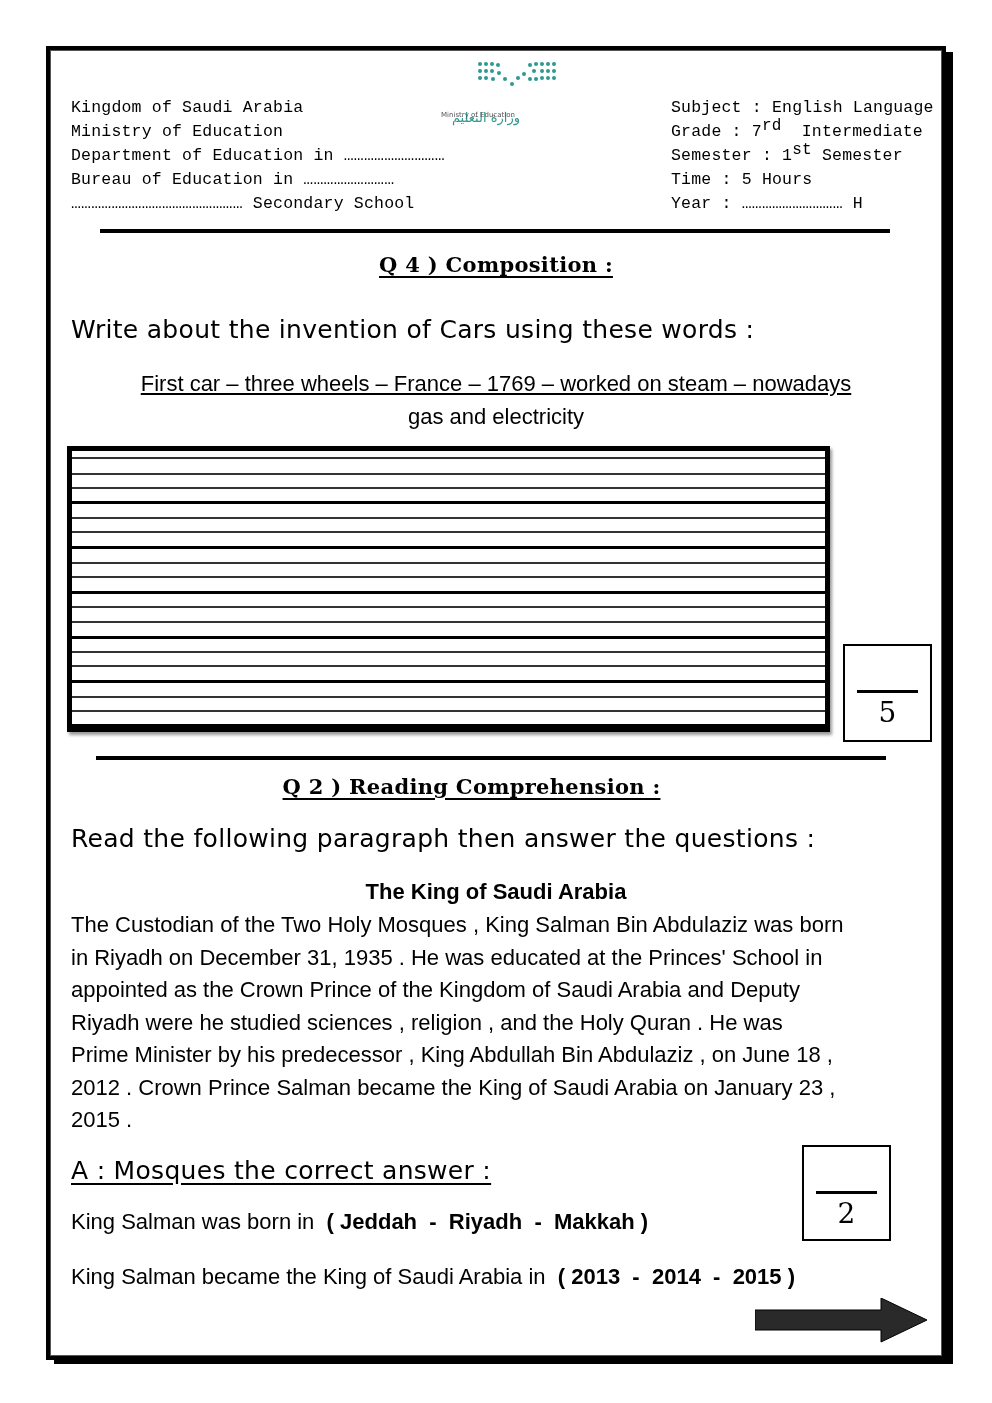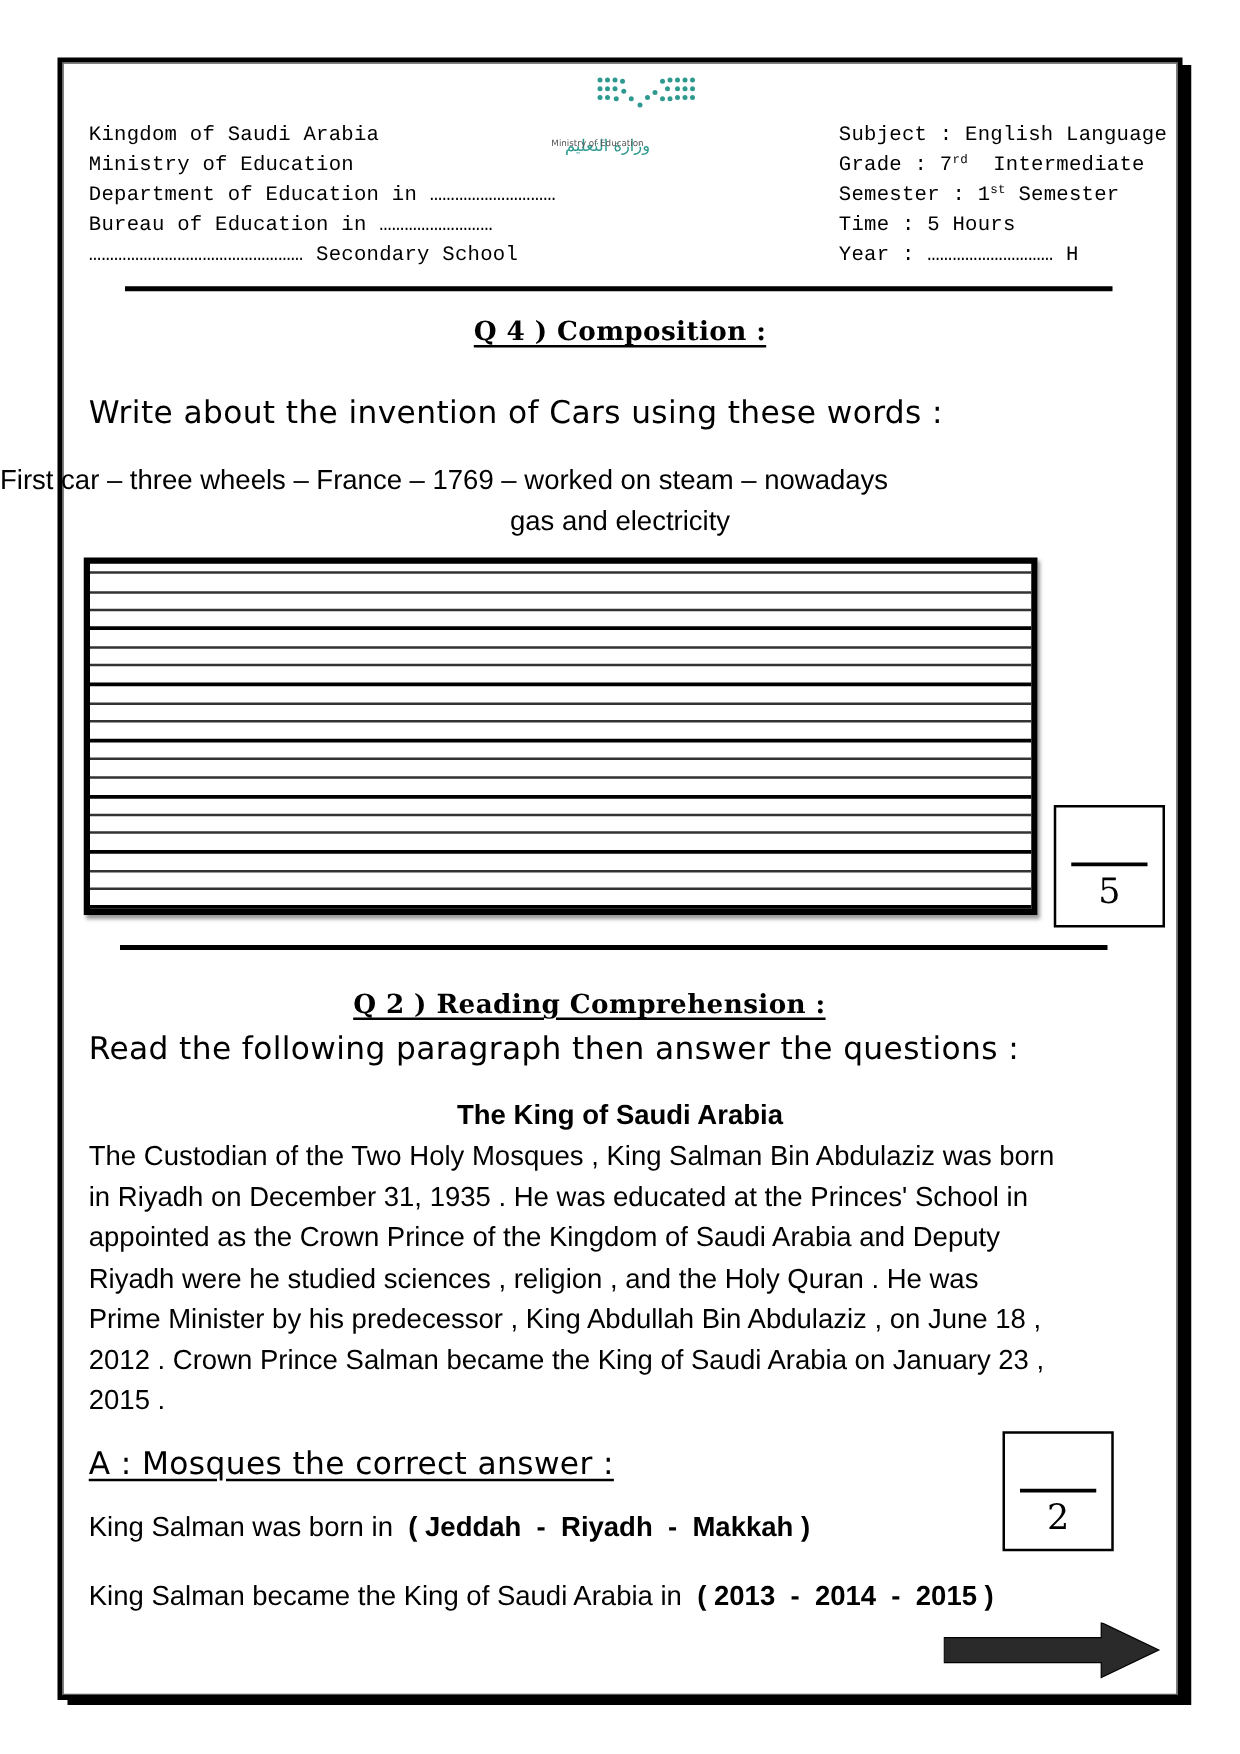--- a/index.html
+++ b/index.html
@@ -2,21 +2,21 @@
 <html><head>
 <meta charset="utf-8">
 <style>
   html, body { margin:0; padding:0; background:#ffffff; }
   body { width:992px; height:1403px; position:relative; overflow:hidden; font-family:"DejaVu Sans", sans-serif; color:#000; }
   .frame-outer { position:absolute; left:46px; top:46px; width:900px; height:1314px; background:#000; }
   .frame-shadow { position:absolute; left:54px; top:52px; width:899px; height:1312px; background:#000; }
   .frame-inner { position:absolute; left:50px; top:50px; width:892px; height:1306px; background:#fff; border:1px solid #555; box-sizing:border-box; }
   .abs { position:absolute; }
   .hdr { font-family:Liberation Mono, monospace; font-size:16.5px; line-height:24px; letter-spacing:0.2px; white-space:nowrap; }
-  .hdr sup { font-size:10px; vertical-align:6px; line-height:0; }
+  .hdr sup { font-size:16px; vertical-align:6px; line-height:0; }
   .rule { position:absolute; height:4px; background:#000; }
   .qtitle { font-family:"DejaVu Serif", serif; font-weight:bold; font-size:21px; text-decoration:underline; text-underline-offset:4px; white-space:nowrap; letter-spacing:0.3px; }
   .instr { font-family:"DejaVu Sans", sans-serif; font-size:25px; white-space:nowrap; letter-spacing:0.3px; }
   .body-text { font-family:"Liberation Sans Narrow","Liberation Sans", sans-serif; font-size:22px; line-height:32.5px; }
   .lined-box { position:absolute; left:67px; top:446px; width:763px; height:286px; border:5px solid #000; box-sizing:border-box; background:#fff; box-shadow:2px 3px 3px #999; }
   .line { position:absolute; left:0; right:0; height:2px; background:#333; }
   .line.thick { height:3px; background:#000; }
   .score-box { position:absolute; border:2px solid #000; box-sizing:border-box; background:#fff; }
   .score-bar { position:absolute; height:3px; background:#000; }
   .score-num { position:absolute; font-family:"DejaVu Serif", serif; font-size:28px; text-align:center; width:100%; }
@@ -79,21 +79,21 @@
   <div class="hdr"><span>Grade : 7</span><sup>rd</sup><span style="white-space:pre">  Intermediate</span></div>
   <div class="hdr"><span>Semester : 1</span><sup>st</sup><span style="white-space:pre"> Semester</span></div>
   <div class="hdr">Time : 5 Hours</div>
   <div class="hdr">Year : ………………………… H</div>
 </div>
 
 <div class="rule" style="left:100px; top:229px; width:790px;"></div>
 
 <div class="abs qtitle" style="left:0; width:992px; text-align:center; top:252px;">Q 4 ) Composition :</div>
 <div class="abs instr" style="left:71px; top:315px;">Write about the invention of Cars using these words :</div>
-<div class="abs body-text" style="left:0; width:992px; text-align:left; top:368px;">First car – three wheels – France – 1769 – worked on steam – nowadays</div>
+<div class="abs body-text" style="left:0; width:992px; text-align:center; top:368px;text-decoration:underline;">First car – three wheels – France – 1769 – worked on steam – nowadays</div>
 <div class="abs body-text" style="left:0; width:992px; text-align:center; top:401px;">gas and electricity</div>
 
 <div class="lined-box">
   <div class="line" style="top:6px"></div>
   <div class="line" style="top:22px"></div>
   <div class="line" style="top:36px"></div>
   <div class="line thick" style="top:50px"></div>
   <div class="line" style="top:66px"></div>
   <div class="line" style="top:80px"></div>
   <div class="line thick" style="top:95px"></div>
@@ -111,21 +111,21 @@
   <div class="line thick" style="top:273px"></div>
 </div>
 
 <div class="score-box" style="left:843px; top:644px; width:89px; height:98px;">
   <div class="score-bar" style="left:12px; right:12px; top:44px;"></div>
   <div class="score-num" style="top:50px;">5</div>
 </div>
 
 <div class="rule" style="left:96px; top:756px; width:790px;"></div>
 
-<div class="abs qtitle" style="left:0; width:943px; text-align:center; top:774px;margin-top:16px;">Q 2 ) Reading Comprehension :</div>
+<div class="abs qtitle" style="left:0; width:943px; text-align:center; top:774px;">Q 2 ) Reading Comprehension :</div>
 <div class="abs instr" style="left:71px; top:824px;">Read the following paragraph then answer the questions :</div>
 <div class="abs body-text" style="left:0; width:992px; text-align:center; top:876px; font-weight:bold;">The King of Saudi Arabia</div>
 
 <div class="abs" style="left:71px; top:909px;">
   <div class="body-text" style="white-space:nowrap">The Custodian of the Two Holy Mosques , King Salman Bin Abdulaziz was born</div>
   <div class="body-text" style="white-space:nowrap">in Riyadh on December 31, 1935 . He was educated at the Princes' School in</div>
   <div class="body-text" style="white-space:nowrap">appointed as the Crown Prince of the Kingdom of Saudi Arabia and Deputy</div>
   <div class="body-text" style="white-space:nowrap">Riyadh were he studied sciences , religion , and the Holy Quran . He was</div>
   <div class="body-text" style="white-space:nowrap">Prime Minister by his predecessor , King Abdullah Bin Abdulaziz , on June 18 ,</div>
   <div class="body-text" style="white-space:nowrap">2012 . Crown Prince Salman became the King of Saudi Arabia on January 23 ,</div>

